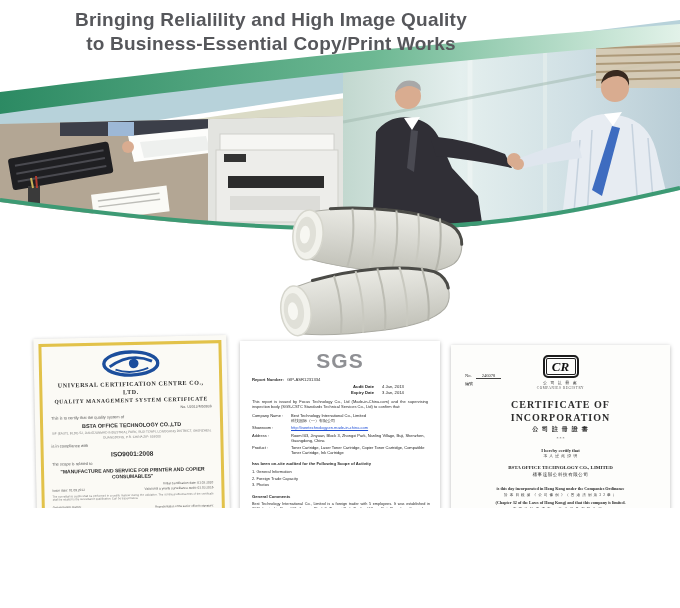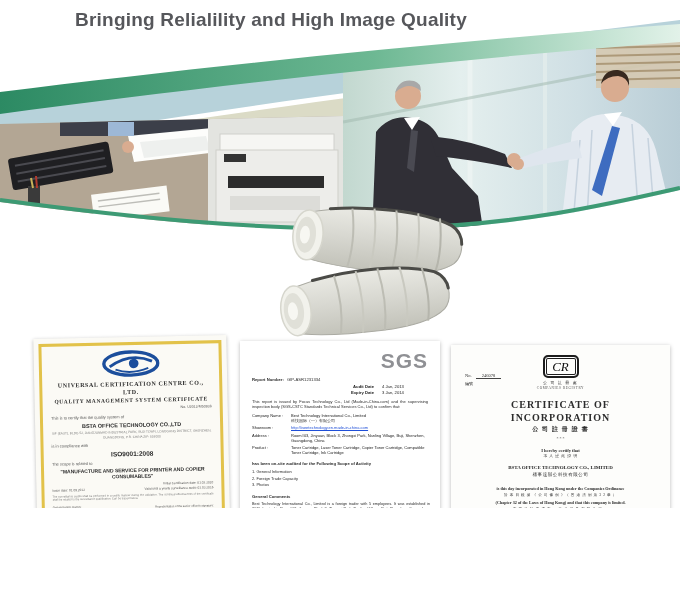--- a/index.html
+++ b/index.html
@@ -27,42 +27,42 @@
   .t38{font-size:3.8px;line-height:1.4}.t4{font-size:4px;line-height:1.4}
   .t42{font-size:4.2px;line-height:1.4}.t45{font-size:4.5px;line-height:1.4}
   .t5{font-size:5px;line-height:1.35}.t55{font-size:5.5px;line-height:1.3}
   .t6{font-size:6px;line-height:1.3}.t65{font-size:6.5px;line-height:1.3}.t7{font-size:10px;line-height:1.3}
   .mt1{margin-top:1px}.mt2{margin-top:2px}.mt3{margin-top:3px}.mt4{margin-top:4px}
   .mt6{margin-top:6px}.mt8{margin-top:8px}
   .ink{color:#2c2c2c}.gray{color:#555}.lgray{color:#7d7d7d}
   .ls1{letter-spacing:.6px}.ls2{letter-spacing:1.2px}
 
   
-  .sgs-head{display:flex;justify-content:flex-end;align-items:flex-start}
+  .sgs-head{display:flex;justify-content:center;align-items:flex-start}
   .sgs-logo{font-size:21px;font-weight:bold;color:#8f9094;letter-spacing:1px;line-height:1}
   .mic{text-align:right}
   .mic-line{white-space:nowrap}
   .mic-m{color:#c00000;font-weight:bold;font-style:italic;font-size:12px}
   .mic-rest{color:#8b1a1a;font-weight:bold;font-size:8px}
   .mic-tag{color:#cc3333;font-size:3.8px;margin-top:1px}
   .frow{display:flex;gap:3px;margin-top:2.5px}
   .flabel{width:36px;flex:none;font-size:4px;color:#222}
   .flabel::after{content:" :"}
   .fval{flex:1;font-size:4px;color:#222}
   .link{color:#1f4fd8;text-decoration:underline}
   .cjk{color:#333}
   .sgs-dates{display:flex;justify-content:flex-end;gap:8px;margin-top:1px}
   .sgs-dates .dl{font-size:4.2px;font-weight:bold;color:#222;text-align:right;width:60px}
   .sgs-dates .dv{font-size:4.2px;color:#222;width:46px}
 
   
   .cr-no{position:absolute;left:14px;top:18px}
   .cr-logo{width:36px;height:23px;border:2px solid #1d1d1d;border-radius:5px;margin:0 auto;
            display:flex;align-items:center;justify-content:center;box-shadow:inset 0 0 0 1px #fff, inset 0 0 0 2px #1d1d1d}
-  .cr-logo span{font-family:"Liberation Serif",serif;font-weight:normal;font-style:italic;font-size:13px;color:#111;line-height:1}
+  .cr-logo span{font-family:"Liberation Serif",serif;font-weight:bold;font-style:italic;font-size:13px;color:#111;line-height:1}
   .underline{border-bottom:.5px solid #444}
   .sigline{border-top:.5px solid #555;display:inline-block;padding-top:1px}
 
   
   .strip{position:absolute;top:602px;height:6px;background:#c9ddee;border-radius:3px}
 
   .seal-ovals{display:flex;justify-content:space-between;margin-top:4px;padding:0 6px}
   .oval{width:38px;height:13px;border:1px solid #ddd6c2;border-radius:50%;margin:0 auto 1px}
   .logo-row{display:flex;justify-content:center;align-items:center;gap:20px;margin-top:5px}
   .anab{width:20px;height:26px;background:#1d2f80;display:flex;flex-direction:column;align-items:center;justify-content:flex-end;padding-bottom:2px}
@@ -176,20 +176,21 @@
     </g>
 
     <path d="M0,92 C210,66 440,42 680,24 L680,42 C440,60 210,86 0,114 Z" fill="url(#gSw)"></path>
 
     <path d="M0,202 C120,218 260,234 400,230 C520,227 610,206 680,190 L680,236 L0,236 Z" fill="#ffffff"></path>
     <path d="M0,200 C120,216 260,232 400,228 C520,225 610,204 680,188" fill="none" stroke="#3d9a74" stroke-width="4"></path>
   </svg>
 
   <div class="title">
     <div>Bringing Relialility and High Image Quality</div>
+    <div>to Business-Essential Copy/Print Works</div>
   </div>
 
   <svg class="abs" style="left:232px;top:190px" width="248" height="164" viewBox="0 0 248 164">
     <defs>
       <linearGradient id="bod" x1="0" y1="0" x2="0" y2="1">
         <stop offset="0" stop-color="#ebebe5"></stop>
           <stop offset=".5" stop-color="#d7d7d0"></stop>
           <stop offset="1" stop-color="#c2c2b9"></stop>
       </linearGradient>
       <g id="bottleShape">

